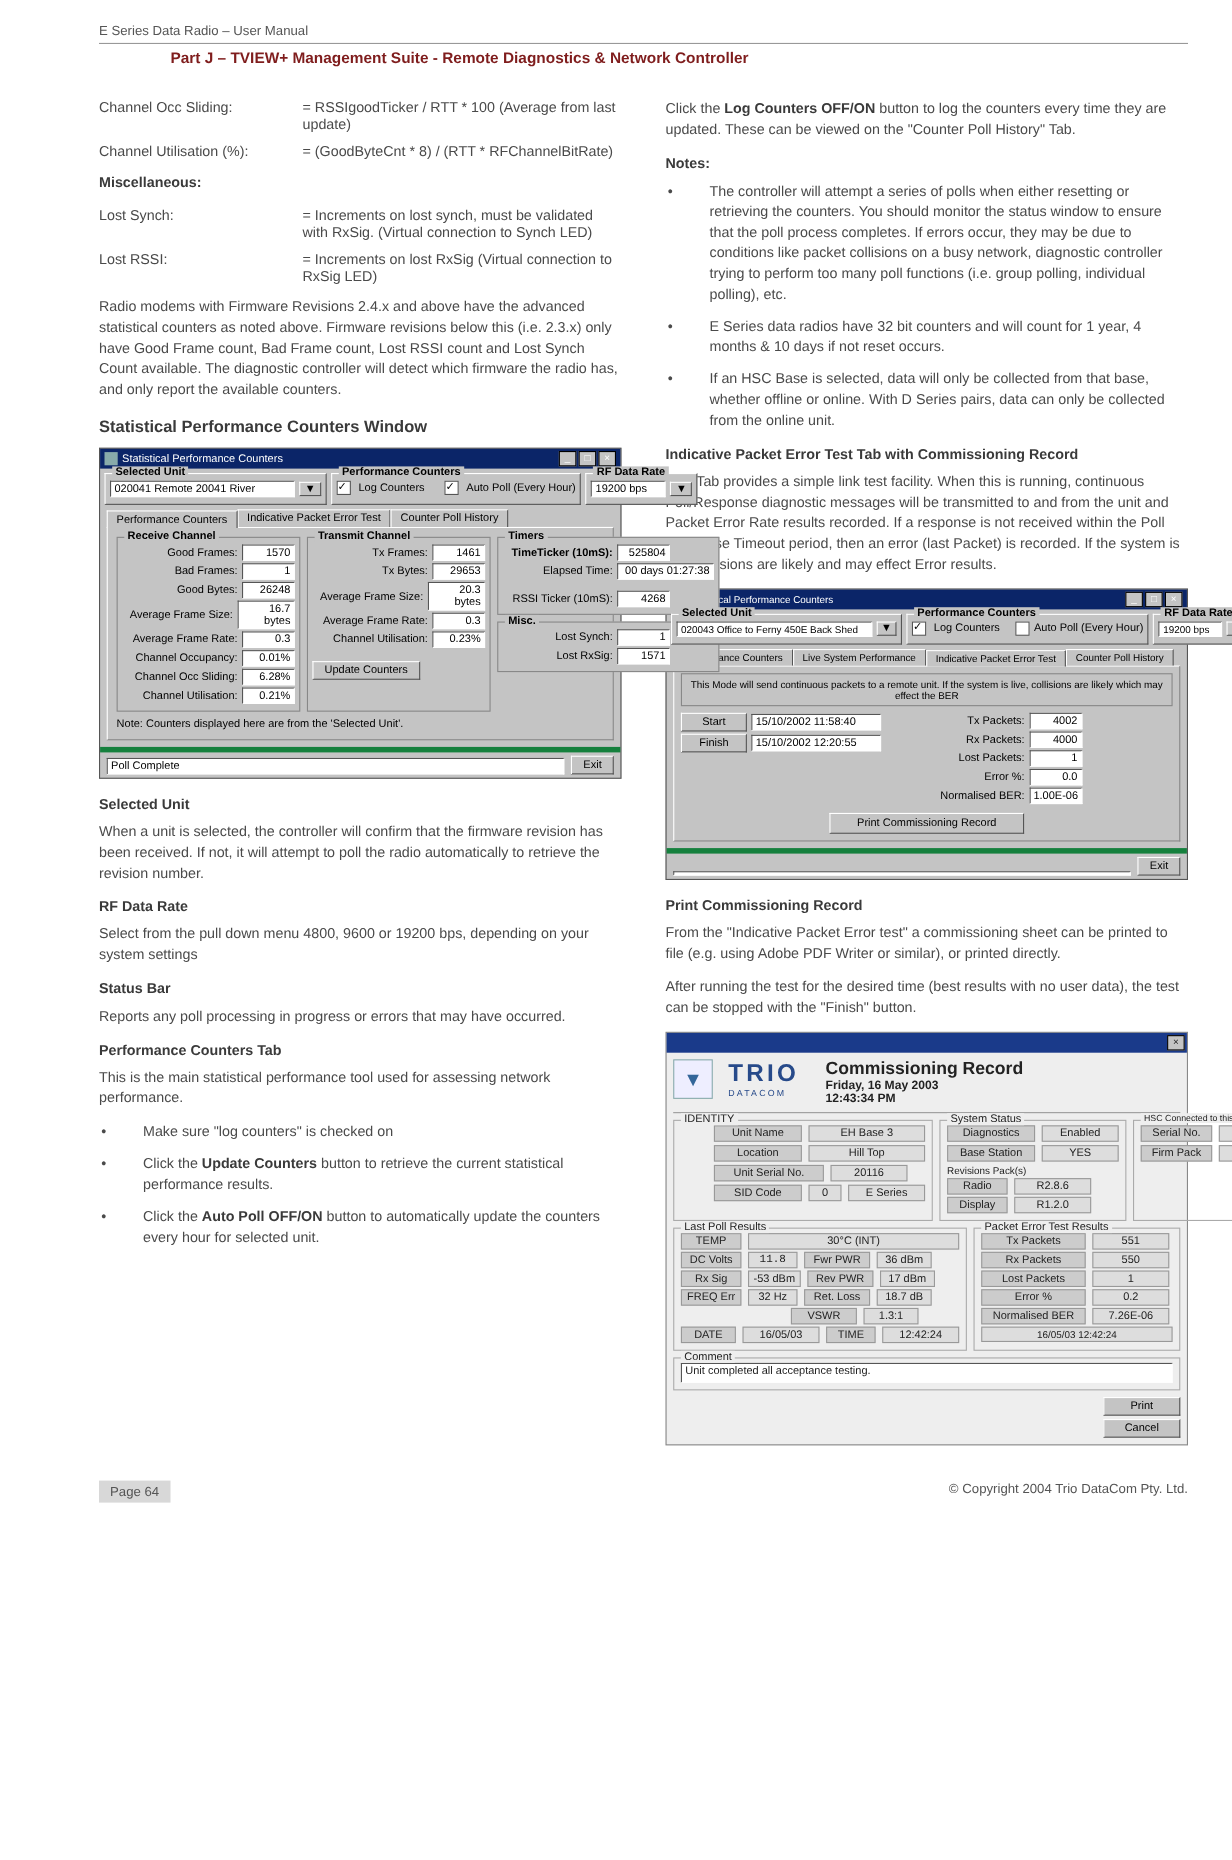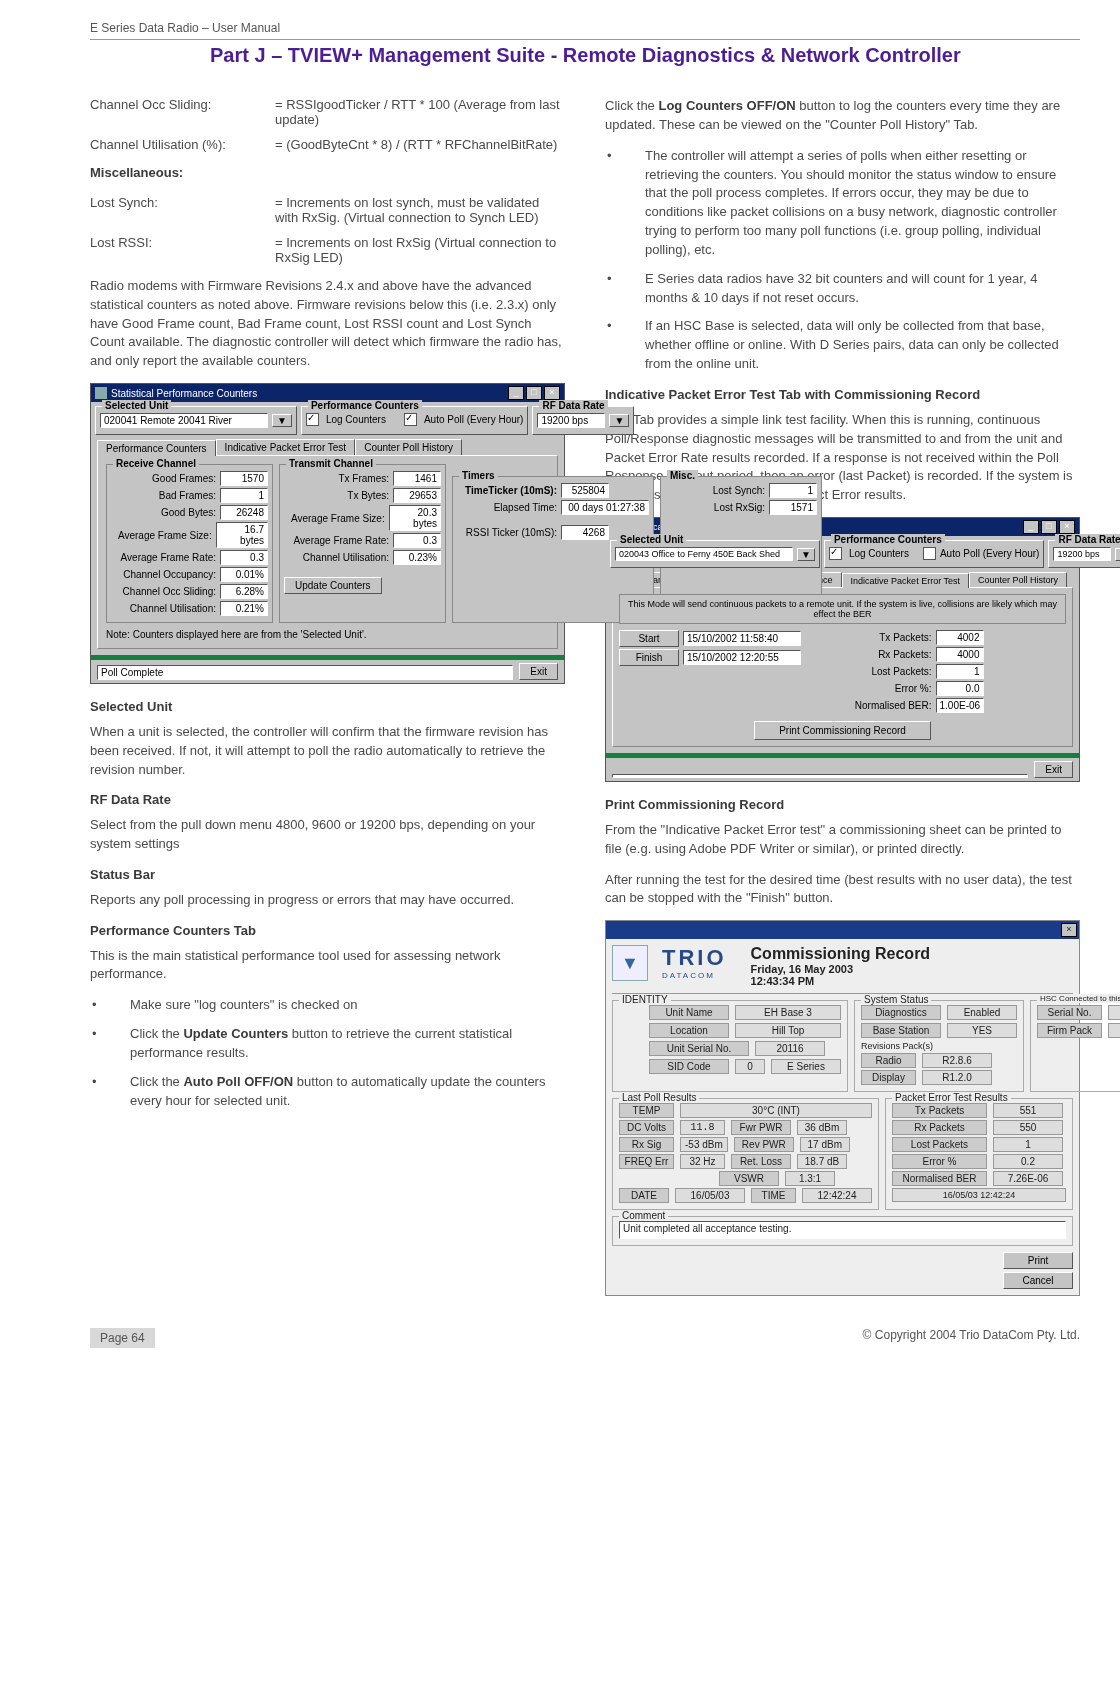--- a/index.html
+++ b/index.html
@@ -17,24 +17,24 @@
   .hdr-rule {
     border-bottom: 1px solid #999;
     padding-bottom: 4px;
     margin-bottom: 4px;
   }
   .hdr-title {
     font-size: 12px;
     color: #555;
   }
   .part-line {
-    font-size: 20px;
+    font-size: 14px;
     font-weight: bold;
-    color: #4c1d95;
-    margin-left: 120px;
+    color: #7f1d1d;
+    margin-left: 65px;
     padding-bottom: 30px;
   }
   .columns {
     display: flex;
     gap: 40px;
   }
   .col {
     flex: 1;
     min-width: 0;
   }
@@ -185,20 +185,21 @@
 
       <div class="deflist">
         <div class="term">Lost Synch:</div>
         <div class="def">= Increments on lost synch, must be validated with RxSig. (Virtual connection to Synch LED)</div>
         <div class="term">Lost RSSI:</div>
         <div class="def">= Increments on lost RxSig (Virtual connection to RxSig LED)</div>
       </div>
 
       <p>Radio modems with Firmware Revisions 2.4.x and above have the advanced statistical counters as noted above.  Firmware revisions below this (i.e. 2.3.x) only have Good Frame count, Bad Frame count, Lost RSSI count and Lost Synch Count available.  The diagnostic controller will detect which firmware the radio has, and only report the available counters.</p>
 
+      <h3 class="sec">Statistical Performance Counters Window</h3>
 
       <div class="winpanel">
         <div class="titlebar">
           <span class="ticon"></span>
           <span>Statistical Performance Counters</span>
           <span class="tbtns">
             <span class="tbtn">_</span>
             <span class="tbtn">□</span>
             <span class="tbtn">×</span>
           </span>
@@ -293,21 +294,21 @@
                   <span class="inset">0.3</span>
                 </div>
               <div class="fld">
                   <label style="width:105px;">Channel Utilisation:</label>
                   <span class="inset">0.23%</span>
                 </div>
               <div style="height:10px;"></div>
               <button class="btn95">Update Counters</button>
             </div>
 
-            <div style="flex:1;display:flex;flex-direction:row;gap:6px;margin-top:12px;">
+            <div style="flex:1;display:flex;flex-direction:column;gap:6px;">
               <div class="group">
                 <div class="glabel">Timers</div>
                 <div class="fld">
                     <label style="width:100px;font-weight:bold;">TimeTicker (10mS):</label>
                     <span class="inset">525804</span>
                   </div>
                 <div class="fld">
                     <label style="width:100px;">Elapsed Time:</label>
                     <span class="inset" style="min-width:80px;">00 days 01:27:38</span>
                   </div>
@@ -361,20 +362,21 @@
         </li>
       </ul>
     </div>
 
     <div class="col">
 
       <p>
         <span>Click the </span><span class="bold">Log Counters OFF/ON</span><span> button to log the counters every time they are updated.  These can be viewed on the "Counter Poll History" Tab.</span>
       </p>
 
+      <p class="sub">Notes:</p>
       <ul class="blist">
         <li>The controller will attempt a series of polls when either resetting or retrieving the counters.  You should monitor the status window to ensure that the poll process completes.  If errors occur, they may be due to conditions like packet collisions on a busy network, diagnostic controller trying to perform too many poll functions (i.e. group polling, individual polling), etc.</li>
         <li>E Series data radios have 32 bit counters and will count for 1 year, 4 months &amp; 10 days if not reset occurs.</li>
         <li>If an HSC Base is selected, data will only be collected from that base, whether offline or online. With D Series pairs, data can only be collected from the online unit.</li>
       </ul>
 
       <p class="sub">Indicative Packet Error Test Tab with Commissioning Record</p>
       <p>This Tab provides a simple link test facility.  When this is running, continuous Poll/Response diagnostic messages will be transmitted to and from the unit and Packet Error Rate results recorded. If a response is not received within the Poll Response Timeout period, then an error (last Packet) is recorded.  If the system is live, collisions are likely and may effect Error results.</p>
 
       <div class="winpanel" style="font-size:9px;">

